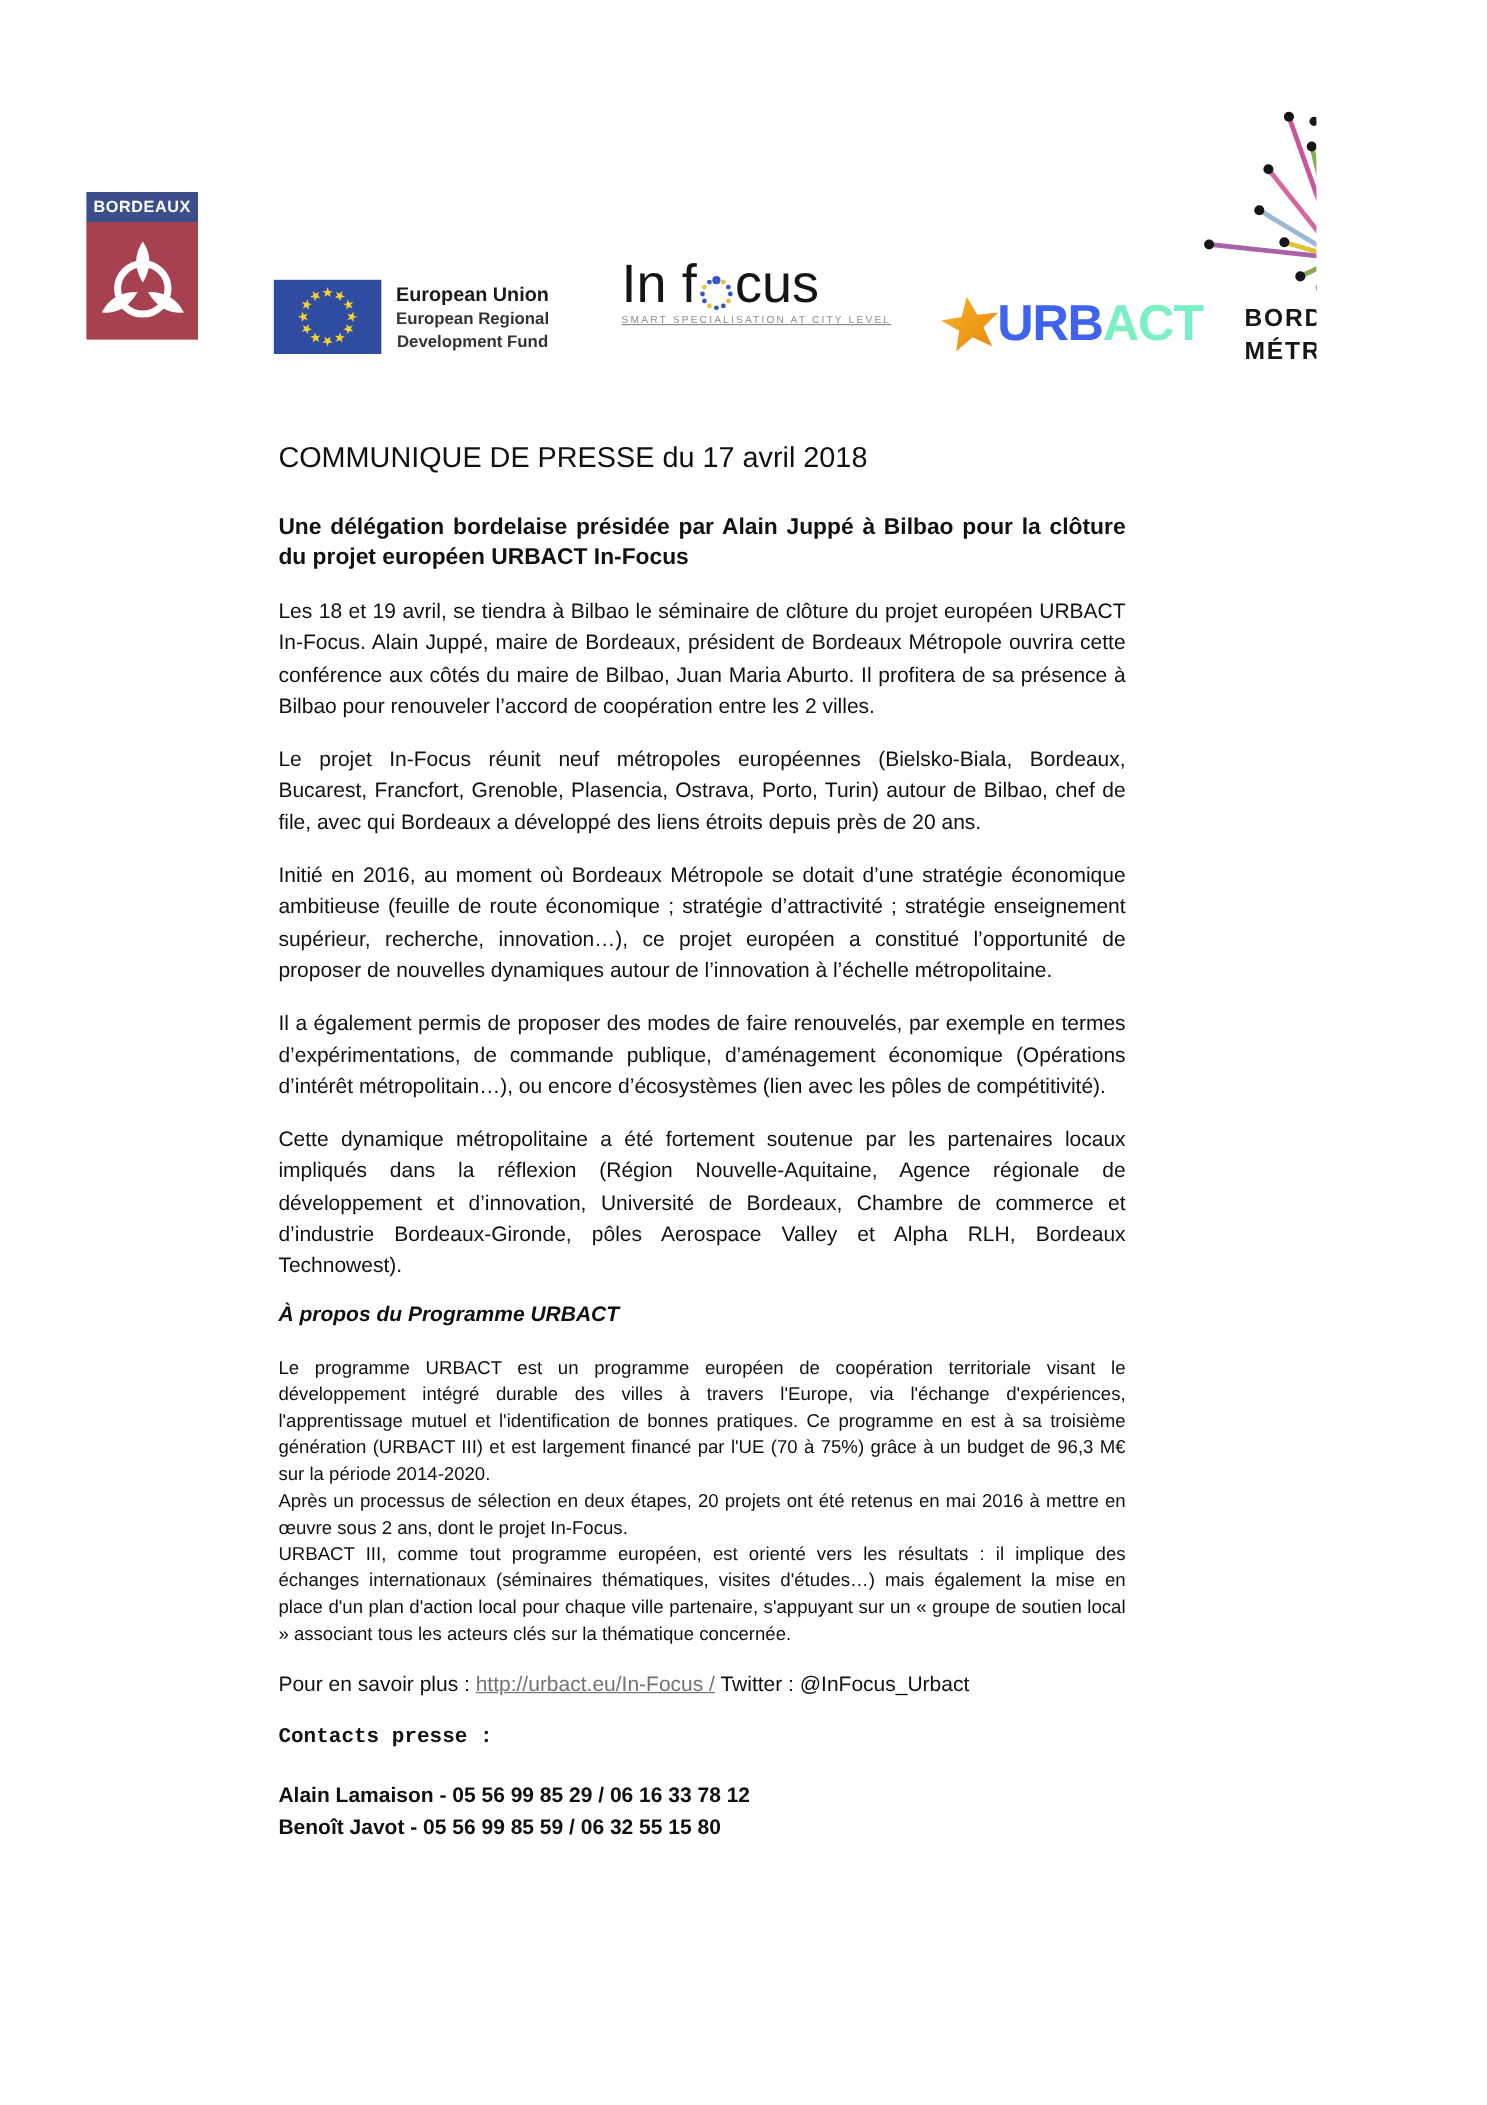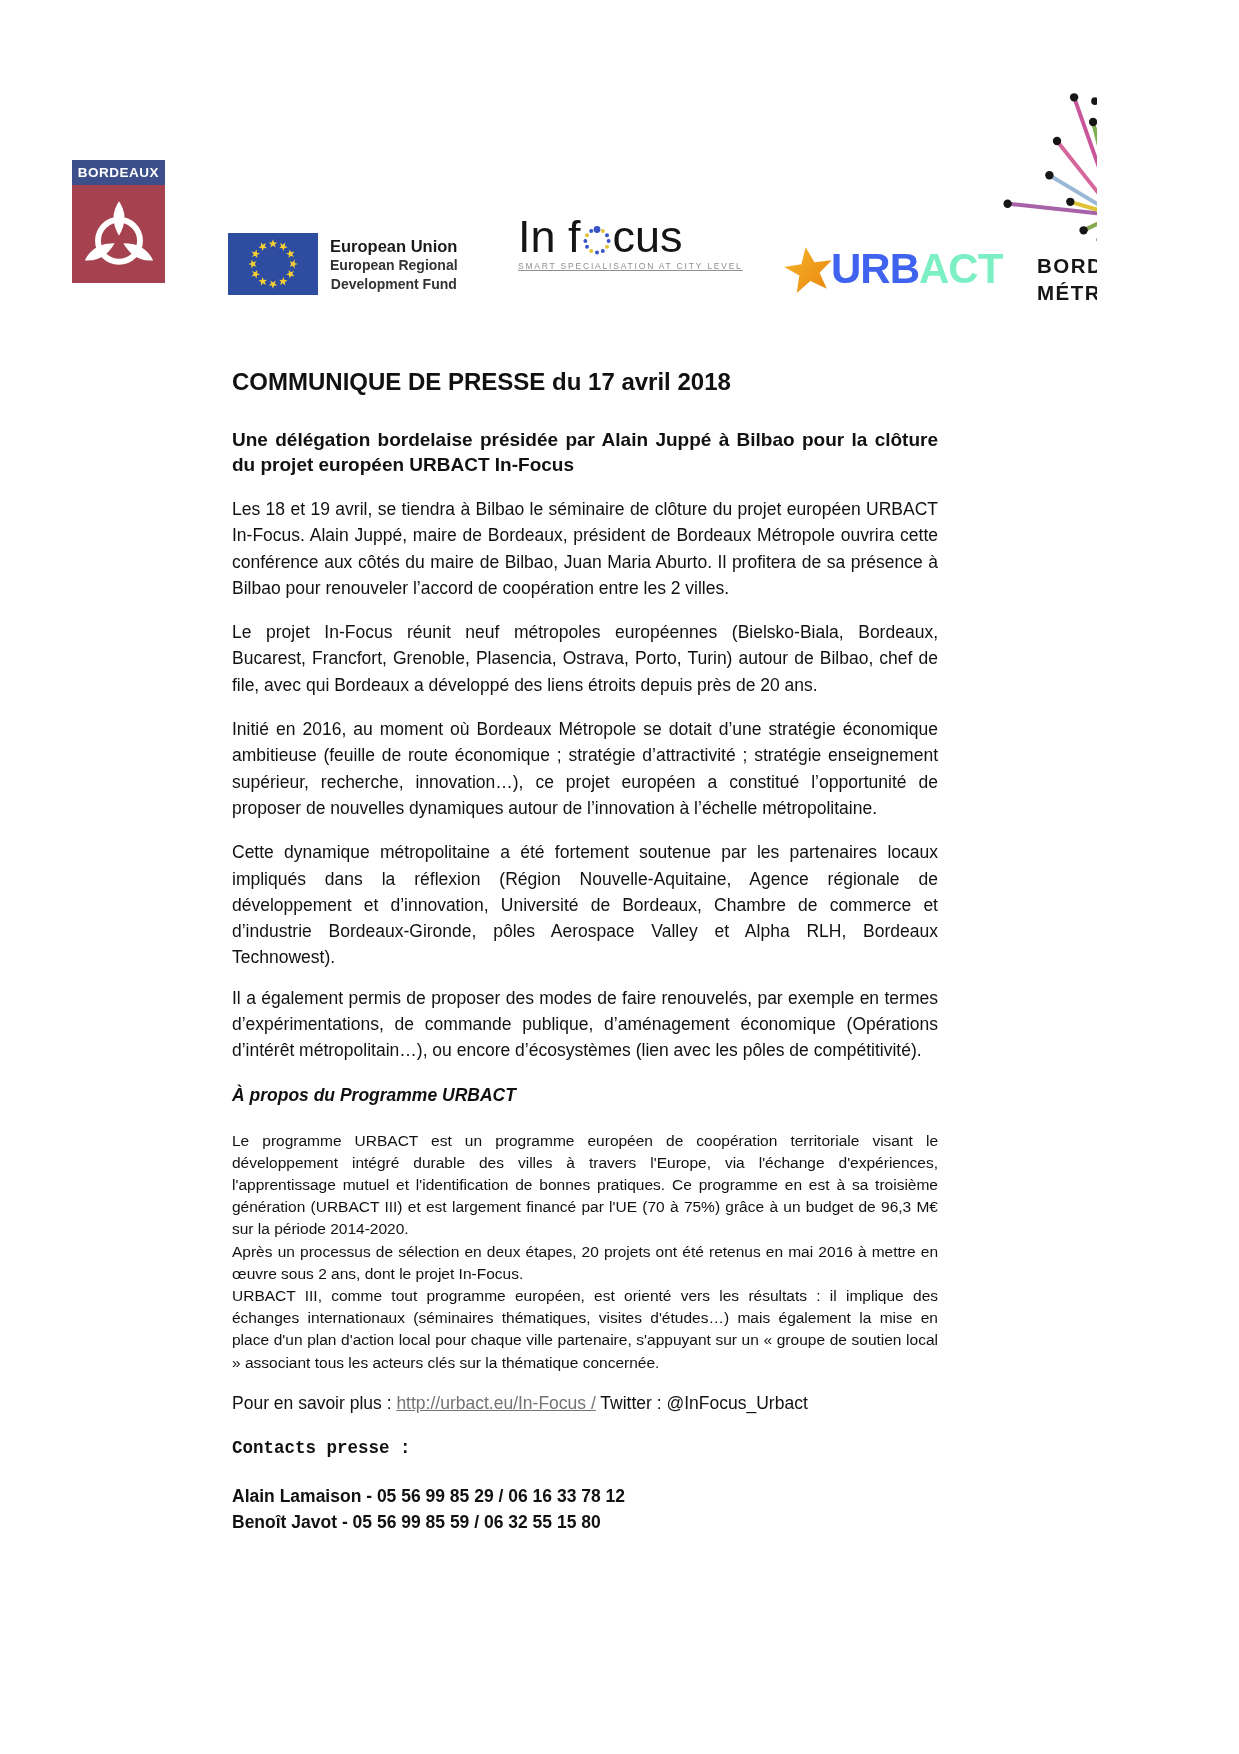--- a/index.html
+++ b/index.html
@@ -24,39 +24,39 @@
   }
   .bordeaux-city .body { height:98px; background:#A6414F; display:flex; align-items:center; justify-content:center; }
 
   .eu-logo { position:absolute; left:228px; top:233px; display:flex; }
   .eu-flag { width:90px; height:62px; display:block; }
   .eu-text { margin-left:12px; padding-top:3px; }
   .eu-text .l1 { font-size:16.5px; font-weight:bold; color:#1a1a1a; line-height:20px; }
   .eu-text .l2, .eu-text .l3 { font-size:14px; font-weight:600; color:#333333; line-height:19px;text-align:center; }
 
   .infocus { position:absolute; left:518px; top:214px; width:230px; }
-  .infocus .word { font-size:45px; font-weight:400; color:#151515; letter-spacing:0px; line-height:46px; display:flex; align-items:center; }
+  .infocus .word { font-size:45px; font-weight:400; color:#151515; letter-spacing:0px; line-height:46px; display:flex; align-items:flex-end; }
   .infocus .o-dotted { display:inline-block; width:30px; height:30px; margin:8px 1px 0 1px; }
   .infocus .sub { margin-top:1px; font-size:8.5px; letter-spacing:1.8px; color:#8f8f8f; white-space:nowrap;text-decoration:underline; }
 
   .urbact { position:absolute; left:781px; top:240px; display:flex; align-items:center; }
   .urbact svg { display:block; margin-right:-6px; }
   .urbact .txt { font-size:42px; font-weight:bold; letter-spacing:-1px; line-height:58px;text-align:center; }
   .urbact .urb { color:#3F63EE; }
   .urbact .act { color:#7CEFC5; }
 
   .bm-logo { position:absolute; left:990px; top:90px; width:210px; }
   .bm-logo svg { display:block; margin-left:10px; }
   .bm-text { margin-top:2px; margin-left:47px; font-size:20.5px; font-weight:600; letter-spacing:1.5px; line-height:27px; color:#161616; }
 
   
   .doc {
     position:absolute; left:232px; top:368px; width:706px;
   }
-  .doc-title { font-size:24px; font-weight:bold; line-height:28px; margin-bottom:31px; }
+  .doc-title { font-size:24px; font-weight:normal; line-height:28px; margin-bottom:31px; }
   .doc-subtitle { font-size:19px; font-weight:bold; line-height:25px; text-align:justify; margin-bottom:19px; }
   .body-p { font-size:17.5px; line-height:26.3px; text-align:justify; margin-bottom:18px; }
   .body-p.last-main { margin-bottom:14px; }
   .about-h { font-size:17.5px; font-style:italic; line-height:26px; margin-bottom:22px; }
   .about-p { font-size:15.5px; line-height:22.2px; text-align:justify; margin:0; }
   .more-info { font-size:17.5px; line-height:26px; margin-top:16px; }
   .more-info a { color:#737373; text-decoration:underline; }
   .contacts-h { font-size:17.5px; font-weight:bold; line-height:26px; margin-top:19px;font-family:Liberation Mono, monospace; }
   .contact-line { font-size:17.5px; font-weight:bold; line-height:26.5px; }
   .contact-block { margin-top:22px; }
@@ -205,22 +205,22 @@
     </div>
   </div>
 
   <div class="doc">
     <h1 class="doc-title">COMMUNIQUE DE PRESSE du 17 avril 2018</h1>
     <h2 class="doc-subtitle">Une délégation bordelaise présidée par Alain Juppé à Bilbao pour la clôture du projet européen URBACT In-Focus</h2>
 
     <p class="body-p">Les 18 et 19 avril, se tiendra à Bilbao le séminaire de clôture du projet européen URBACT In-Focus. Alain Juppé, maire de Bordeaux, président de Bordeaux Métropole ouvrira cette conférence aux côtés du maire de Bilbao, Juan Maria Aburto. Il profitera de sa présence à Bilbao pour renouveler l’accord de coopération entre les 2 villes.</p>
     <p class="body-p">Le projet In-Focus réunit neuf métropoles européennes (Bielsko-Biala, Bordeaux, Bucarest, Francfort, Grenoble, Plasencia, Ostrava, Porto, Turin) autour de Bilbao, chef de file, avec qui Bordeaux a développé des liens étroits depuis près de 20 ans.</p>
     <p class="body-p">Initié en 2016, au moment où Bordeaux Métropole se dotait d’une stratégie économique ambitieuse (feuille de route économique ; stratégie d’attractivité ; stratégie enseignement supérieur, recherche, innovation…), ce projet européen a constitué l’opportunité de proposer de nouvelles dynamiques autour de l’innovation à l’échelle métropolitaine.</p>
+    <p class="body-p">Il a également permis de proposer des modes de faire renouvelés, par exemple en termes d’expérimentations, de commande publique, d’aménagement économique (Opérations d’intérêt métropolitain…), ou encore d’écosystèmes (lien avec les pôles de compétitivité).</p>
     <p class="body-p last-main">Cette dynamique métropolitaine a été fortement soutenue par les partenaires locaux impliqués dans la réflexion (Région Nouvelle-Aquitaine, Agence régionale de développement et d’innovation, Université de Bordeaux, Chambre de commerce et d’industrie Bordeaux-Gironde, pôles Aerospace Valley et Alpha RLH, Bordeaux Technowest).</p>
-    <p class="body-p">Il a également permis de proposer des modes de faire renouvelés, par exemple en termes d’expérimentations, de commande publique, d’aménagement économique (Opérations d’intérêt métropolitain…), ou encore d’écosystèmes (lien avec les pôles de compétitivité).</p>
 
     <h3 class="about-h">À propos du Programme URBACT</h3>
 
     <p class="about-p">Le programme URBACT est un programme européen de coopération territoriale visant le développement intégré durable des villes à travers l'Europe, via l'échange d'expériences, l'apprentissage mutuel et l'identification de bonnes pratiques. Ce programme en est à sa troisième génération (URBACT III) et est largement financé par l'UE (70 à 75%) grâce à un budget de 96,3 M€ sur la période 2014-2020.</p>
     <p class="about-p">Après un processus de sélection en deux étapes, 20 projets ont été retenus en mai 2016 à mettre en œuvre sous 2 ans, dont le projet In-Focus.</p>
     <p class="about-p">URBACT III, comme tout programme européen, est orienté vers les résultats : il implique des échanges internationaux (séminaires thématiques, visites d'études…) mais également la mise en place d'un plan d'action local pour chaque ville partenaire, s'appuyant sur un « groupe de soutien local » associant tous les acteurs clés sur la thématique concernée.</p>
 
     <p class="more-info"><span>Pour en savoir plus : </span><a href="#">http://urbact.eu/In-Focus /</a><span> Twitter : @InFocus_Urbact</span></p>
 
     <p class="contacts-h">Contacts presse :</p>

